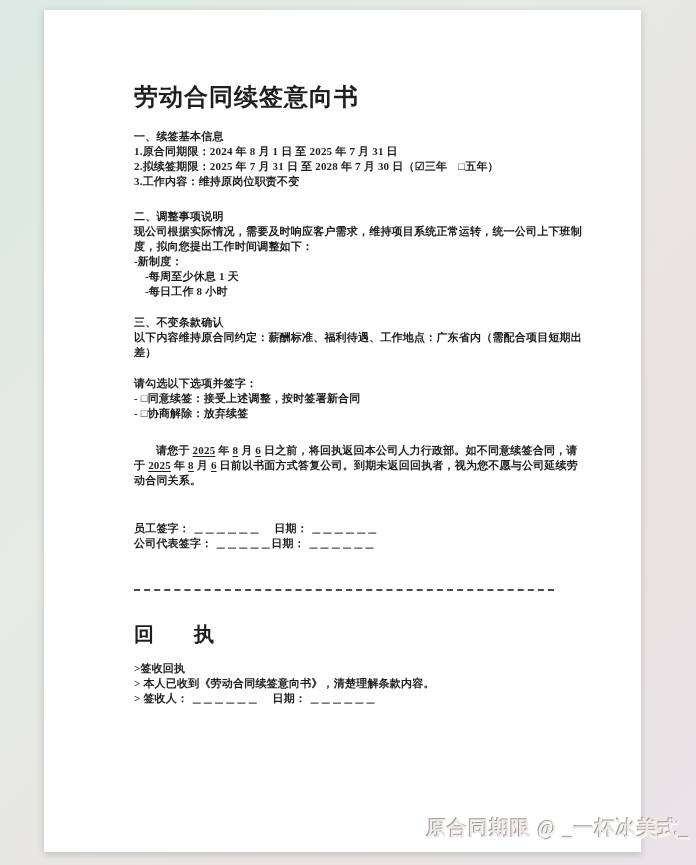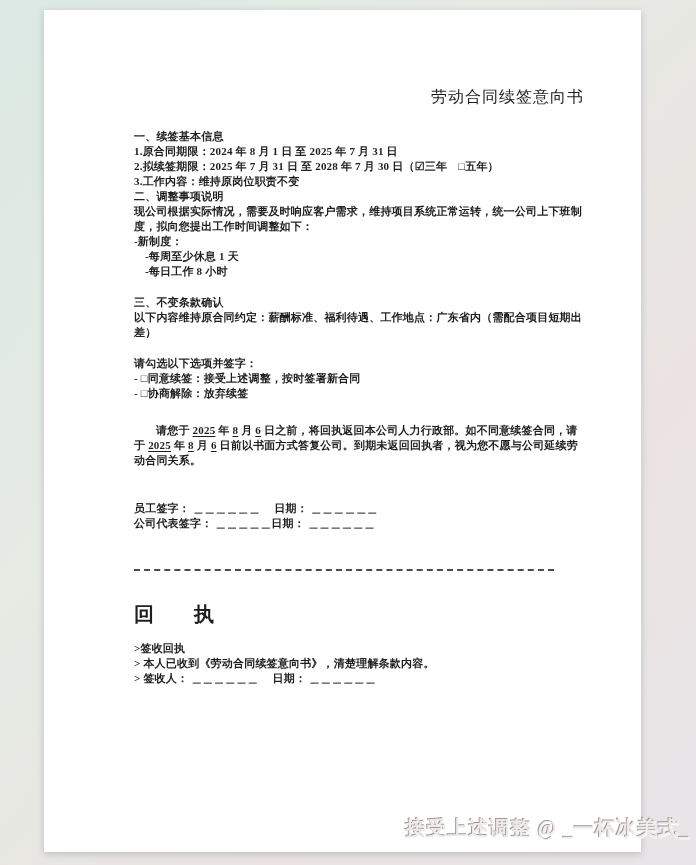--- a/index.html
+++ b/index.html
@@ -20,35 +20,35 @@
     width: 597px;
     height: 842px;
     background: #ffffff;
     box-shadow: 0 2px 7px rgba(80, 90, 86, 0.28);
     box-sizing: border-box;
     padding: 0 57px 0 90px;
     color: #1e1e1e;
   }
   .doc-title {
     margin: 74px 0 0 0;
-    text-align: right;
-    font-size: 16px;
+    text-align: left;
+    font-size: 24px;
     line-height: 26px;
-    font-weight: 400;
+    font-weight: 700;
     letter-spacing: 1px;
   }
   .line {
     margin: 0;
     font-size: 11px;
     line-height: 15px;
     font-weight: 700;
     letter-spacing: 0.2px;
   }
   .sec-1 { margin-top: 19px; }
-  .sec-2 { }
+  .sec-2 { margin-top: 20px; }
   .sec-3 { margin-top: 16px; }
   .sec-4 { margin-top: 16px; }
   .indent1 { padding-left: 11px; }
   .return-para {
     margin-top: 22px;
     text-indent: 22px;
   }
   .u { text-decoration: underline; text-underline-offset: 2px; }
   .signatures { margin-top: 33px; }
   .sep {
@@ -126,15 +126,15 @@
     <h2 class="receipt-title">回　　执</h2>
 
     <div class="receipt-lines">
       <p class="line">&gt;签收回执</p>
       <p class="line">&gt; 本人已收到《劳动合同续签意向书》，清楚理解条款内容。</p>
       <p class="line">&gt; 签收人： ＿＿＿＿＿＿　 日期： ＿＿＿＿＿＿</p>
     </div>
 
   </div>
 
-  <div class="watermark">接受上述调整 @ _一杯冰美式_</div>
+  <div class="watermark">原合同期限 @ _一杯冰美式_</div>
 
 </div>
 
 </body></html>

